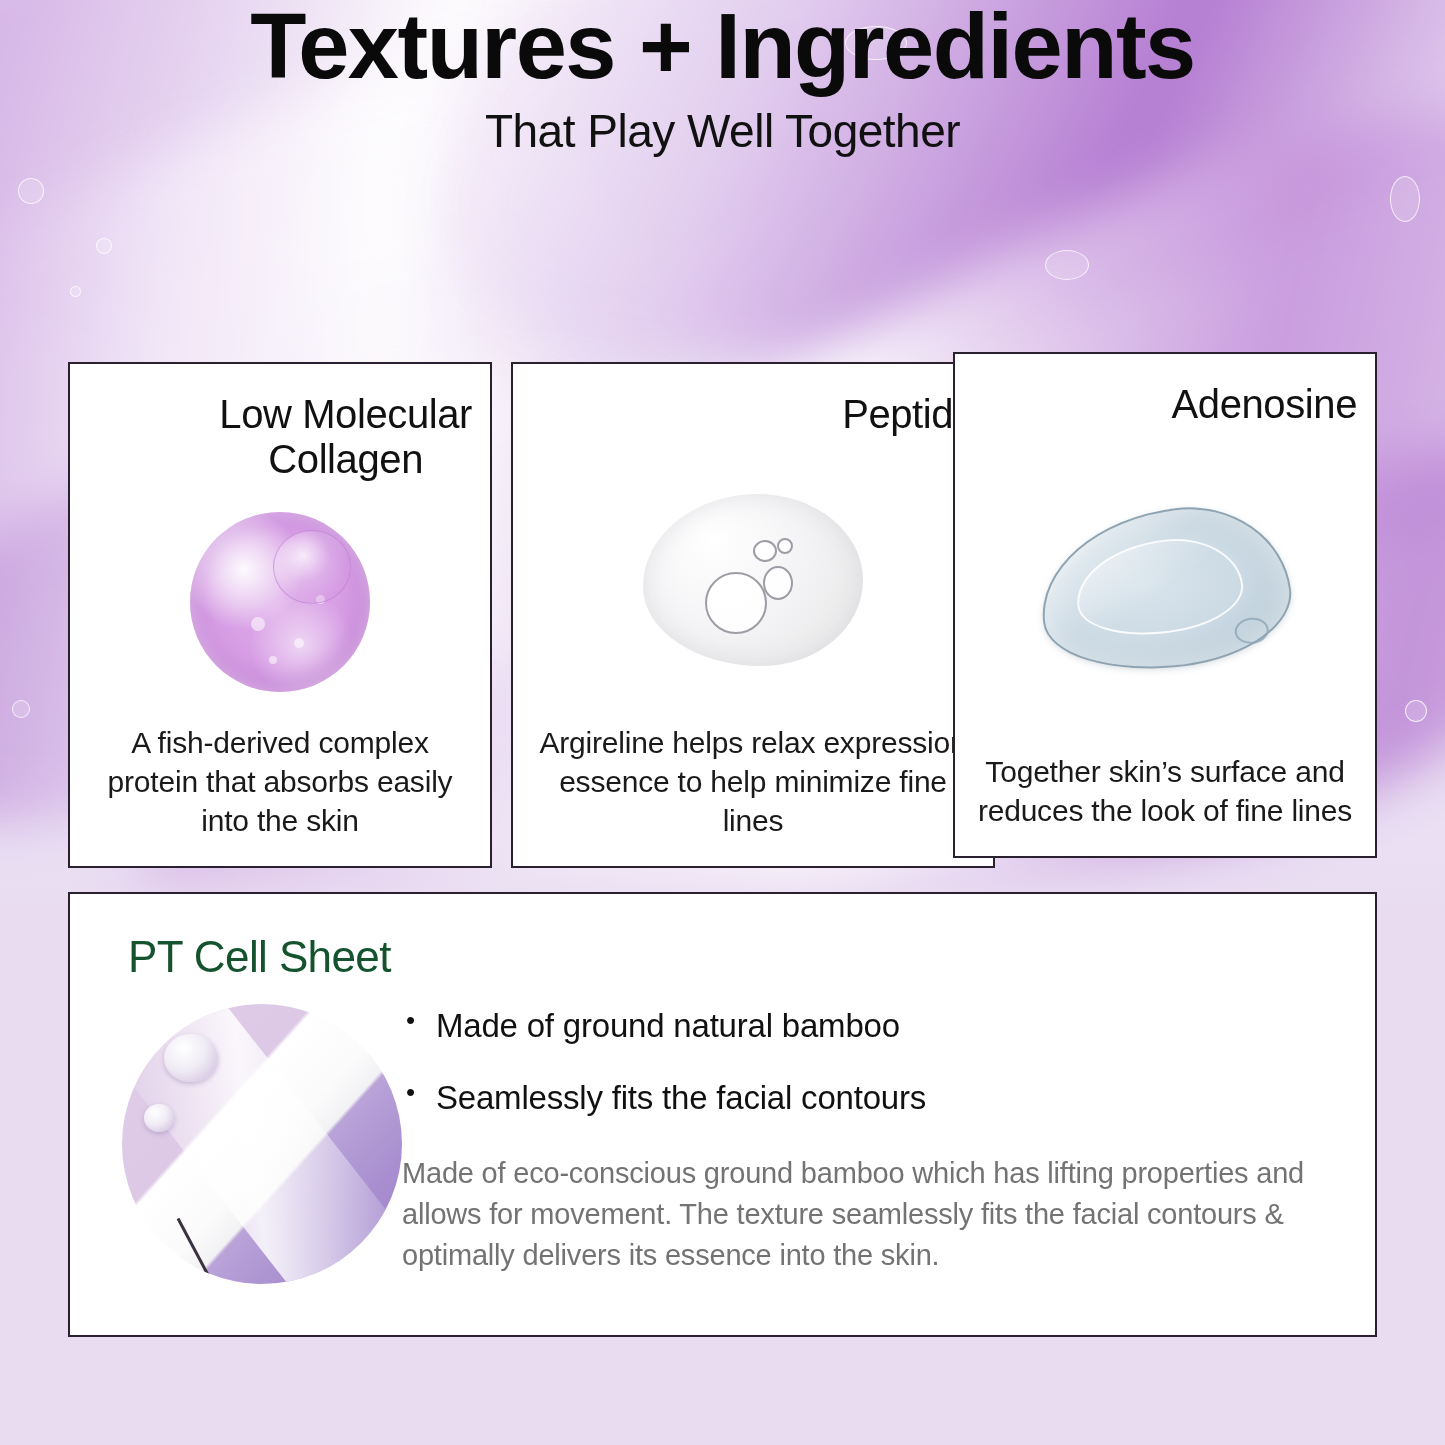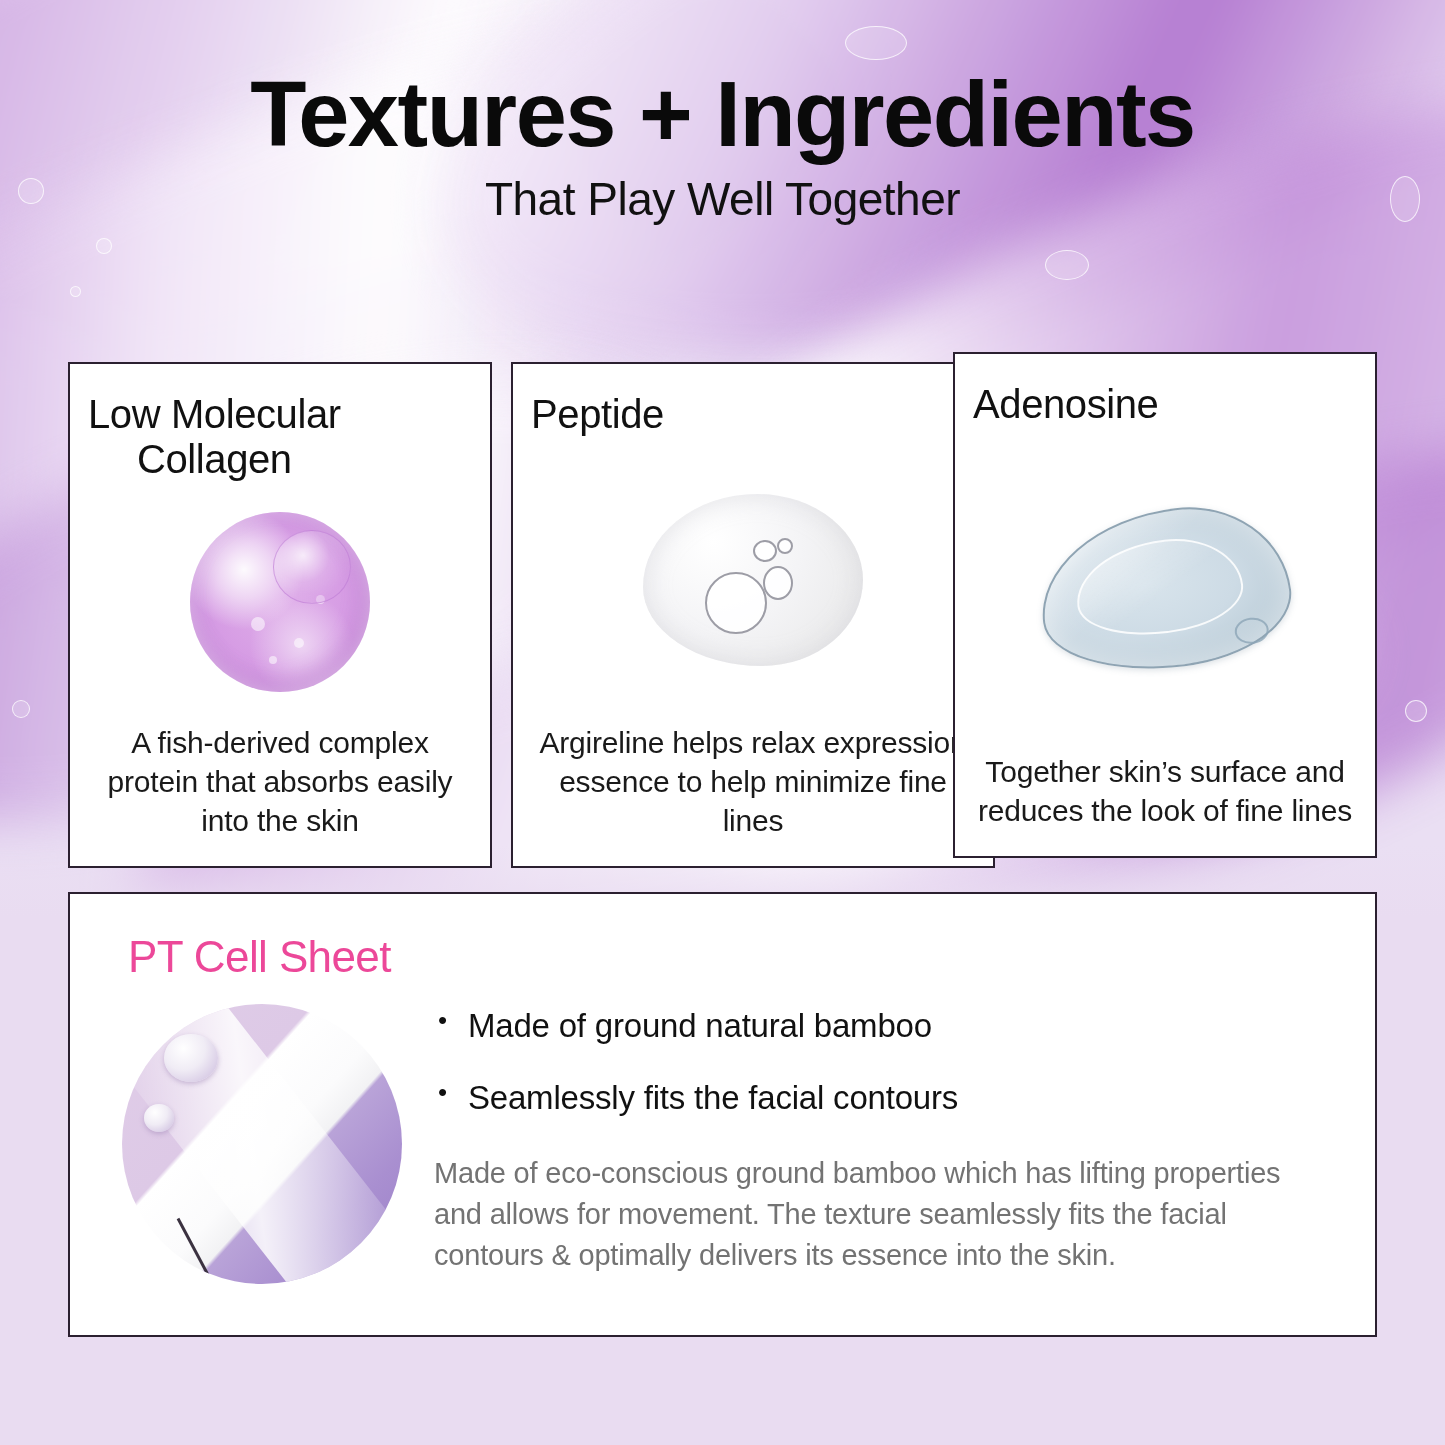--- a/index.html
+++ b/index.html
@@ -55,35 +55,34 @@
   }
   .bubble-dot {
     position:absolute; border-radius:50%;
     border:1px solid rgba(255,255,255,.75);
     background:rgba(255,255,255,.16);
   }
 
   
   .header { position:absolute; left:0; top:0; width:1445px; z-index:3; text-align:center; }
   .title {
-    margin-top:68px;
     font-size:92px; font-weight:bold; letter-spacing:-1.5px;
     color:#0a0a0a; line-height:1.0;
   }
   .subtitle {
     margin-top:16px;
     font-size:46px; font-weight:500; letter-spacing:-0.5px;
     color:#111; line-height:1.0;
   }
 
   
   .card {
     position:absolute; z-index:3;
     background:#fff; border:2px solid #2b2030;
-    display:flex; flex-direction:column; align-items:flex-start;
+    display:flex; flex-direction:column; align-items:flex-end;
   }
   .c1 { left:68px;  top:362px; width:424px; height:506px; }
   .c2 { left:511px; top:362px; width:484px; height:506px; }
   .c3 { left:953px; top:352px; width:424px; height:506px; }
 
   .card-title {
     font-size:40px; font-weight:500; color:#111;
     line-height:1.12; text-align:center;
     padding:28px 18px 0; letter-spacing:-0.4px;
   }
@@ -151,24 +150,24 @@
     width:30px; height:22px; border-radius:50%;
     border:2px solid rgba(140,165,182,.8);
   }
 
   
   .card-bottom {
     position:absolute; left:68px; top:892px; width:1309px; height:445px;
     background:#fff; border:2px solid #2b2030; z-index:3;
   }
   .pt-title {
-    font-size:44px; font-weight:500; color:#ec4899;
+    font-size:44px; font-weight:500; color:#14532d;
     letter-spacing:-0.6px; padding:38px 0 0 58px;
   }
-  .pt-body { display:flex; padding:22px 44px 0 52px; gap:32px; }
+  .pt-body { display:flex; padding:22px 44px 0 52px; }
   .pt-photo {
     flex:0 0 auto; width:280px; height:280px; border-radius:50%;
     position:relative; overflow:hidden;
     background:
       linear-gradient(132deg,
         #e0cde8 0%, #ddc9e6 36%,
         #ffffff 37%, #fbfbfc 53%, #f2f2f4 60%,
         #b9a3d8 61%, #a98fd0 78%, #9a7fc8 100%);
   }
   .pt-photo .sheen {

